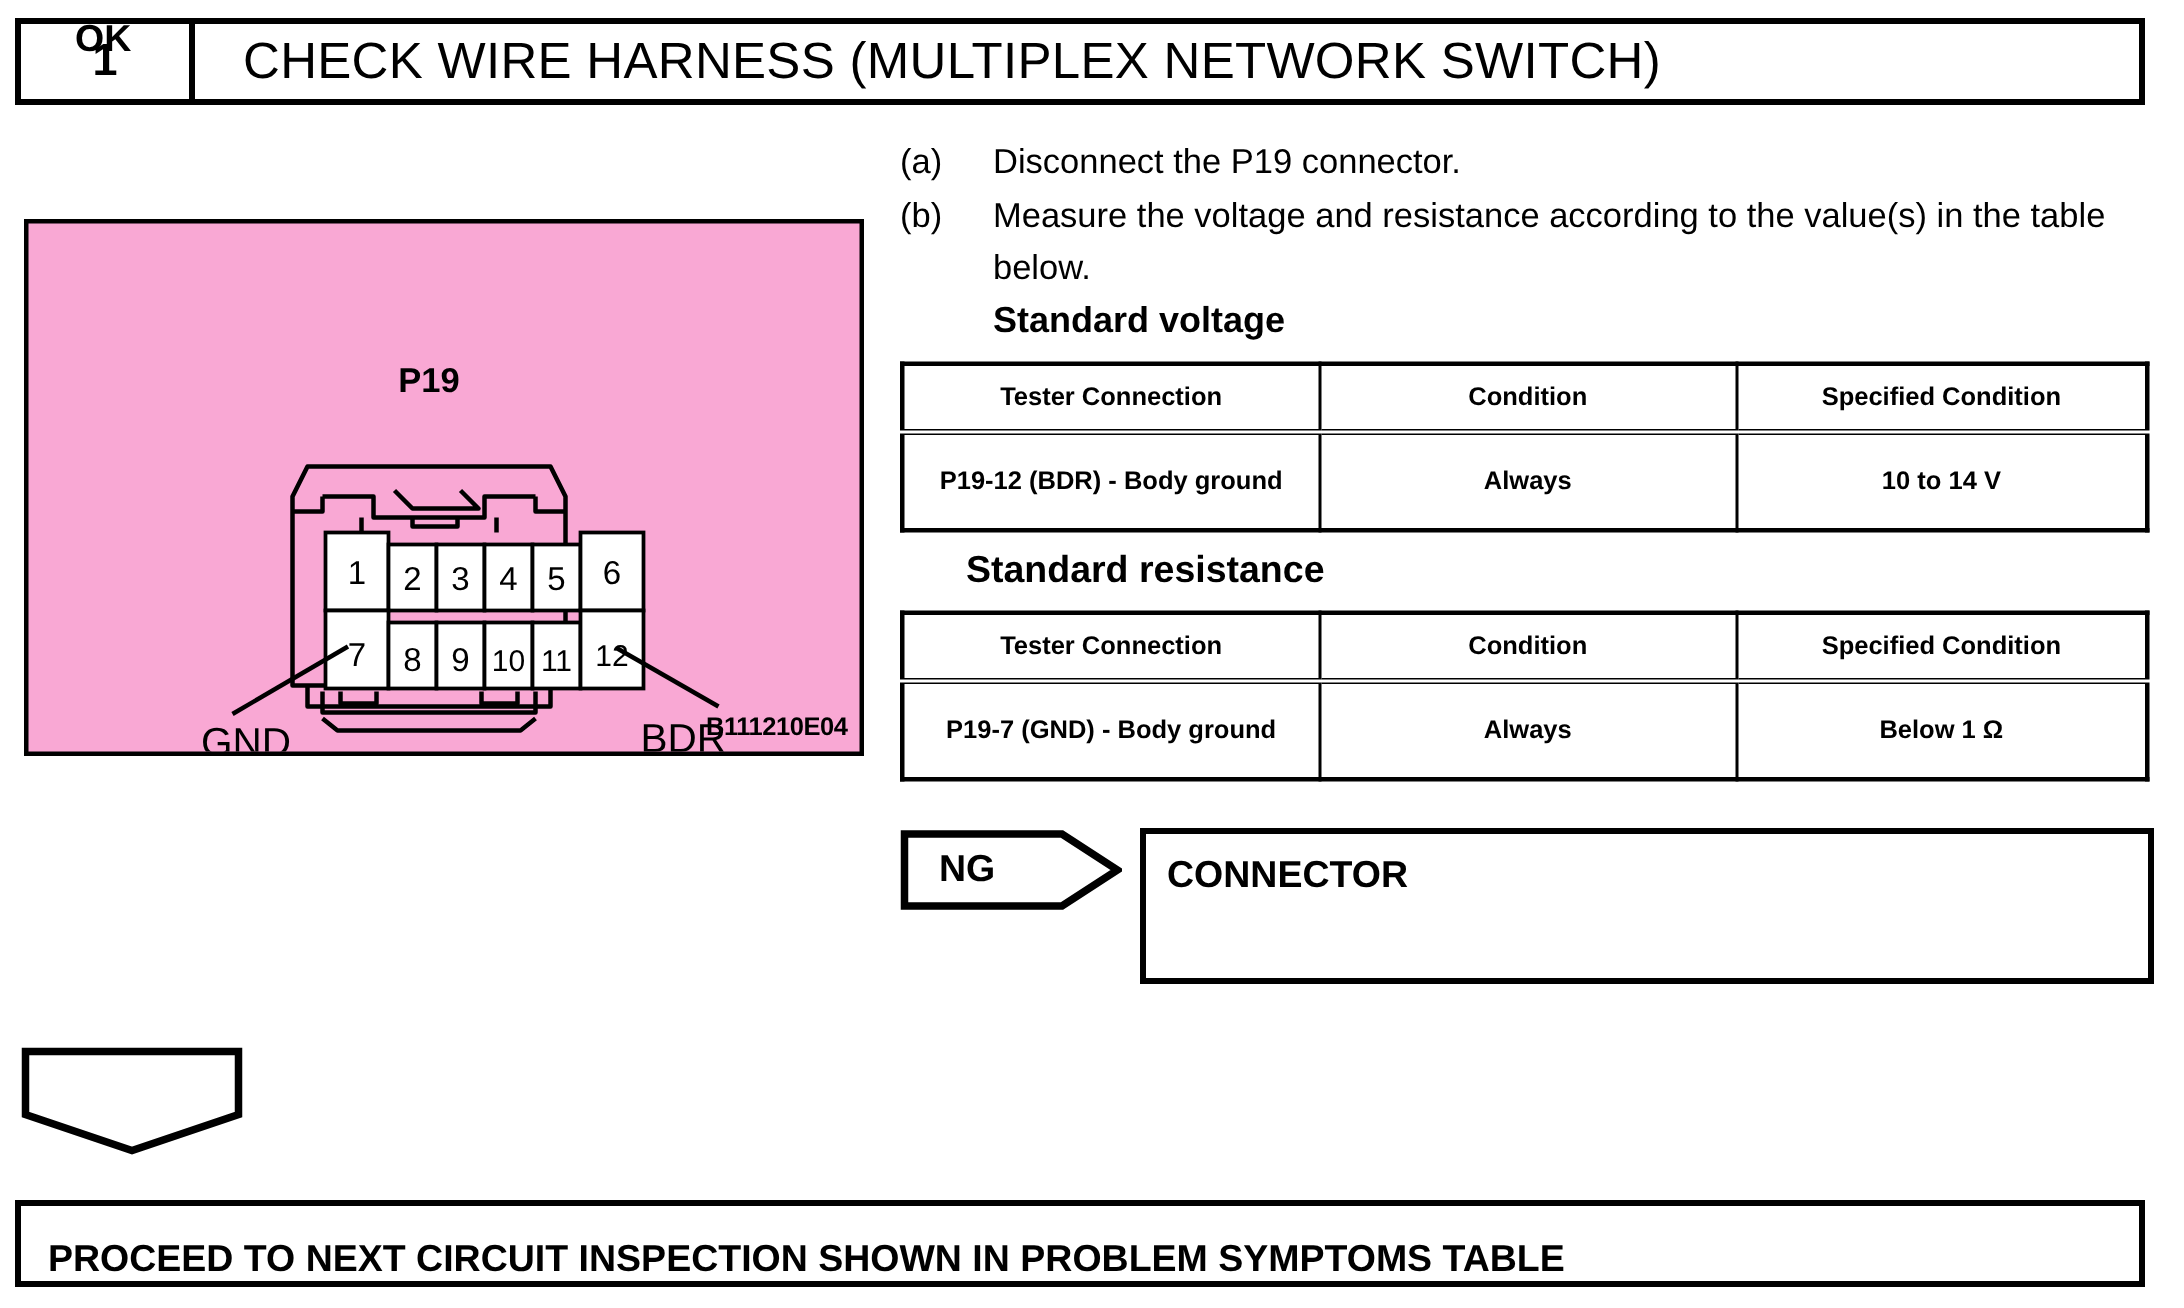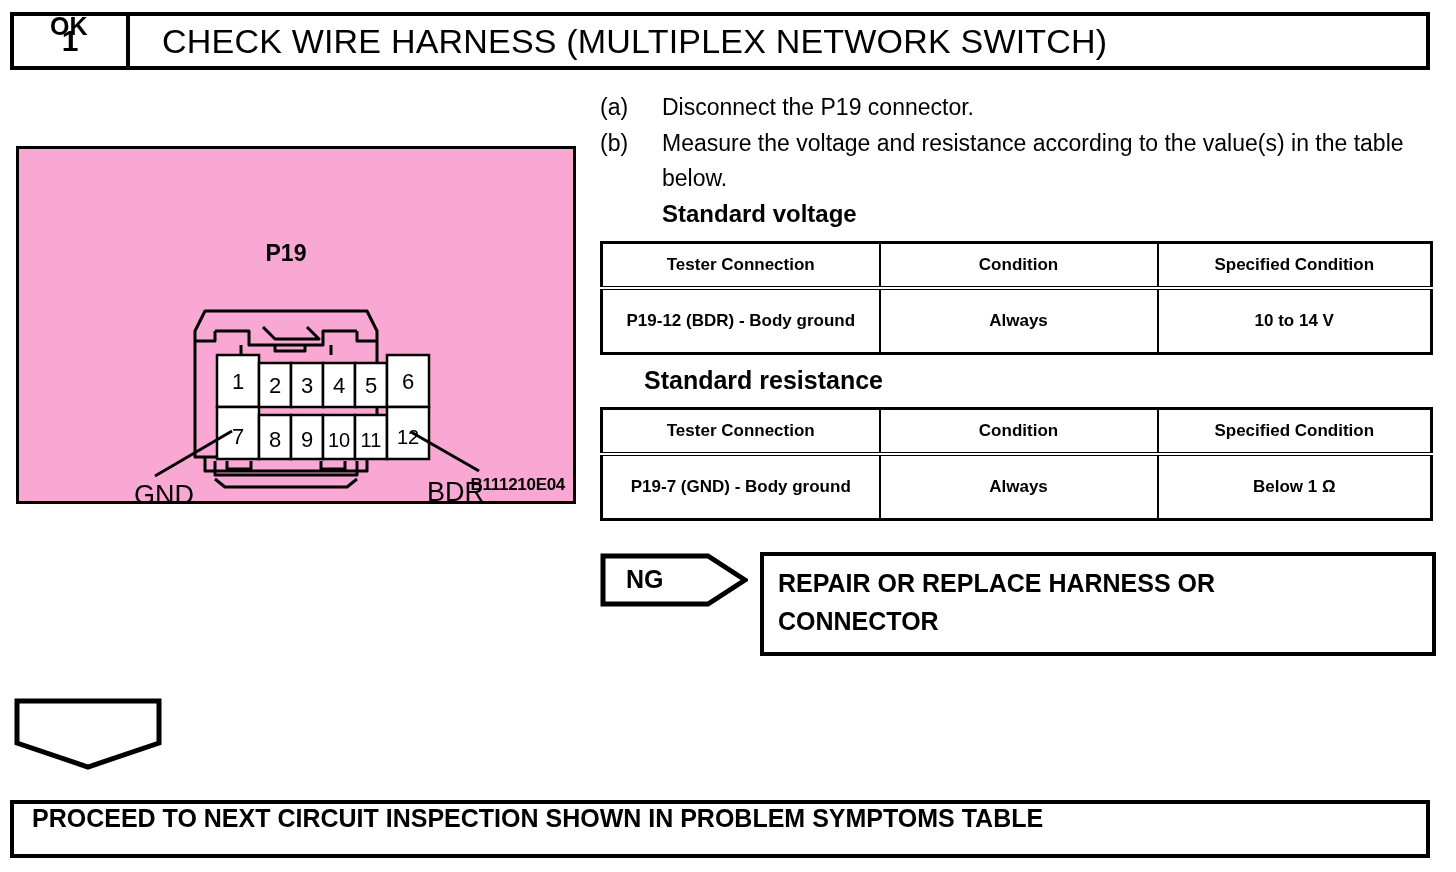--- a/index.html
+++ b/index.html
@@ -187,21 +187,21 @@
   
   .footer-bar {
     position: absolute;
     left: 10px;
     top: 800px;
     width: 1420px;
     height: 58px;
     border: 4px solid #000;
     box-sizing: border-box;
     display: flex;
-    align-items: flex-start;
+    align-items: flex-end;
     padding-left: 18px;
     font-size: 25px;
     font-weight: bold;
   }
 </style>
 </head>
 <body>
 
 <div class="step-header">
   <div class="step-number-cell">1</div>
@@ -344,21 +344,20 @@
     </tbody>
   </table>
 </div>
 
 <div class="ng-branch">
   <svg class="ng-badge" viewBox="0 0 148 56">
     <polygon points="3,4 108,4 145,28 108,52 3,52" fill="#fff" stroke="#000" stroke-width="5" stroke-linejoin="miter"></polygon>
   </svg>
   <div class="ng-badge-label">NG</div>
   <div class="ng-result-box">
-    <div>REPAIR OR REPLACE HARNESS OR</div>
     <div>CONNECTOR</div>
   </div>
 </div>
 
 <svg class="ok-badge" viewBox="0 0 148 72">
   <polygon points="3,3 145,3 145,45 74,69 3,45" fill="#fff" stroke="#000" stroke-width="5" stroke-linejoin="miter"></polygon>
 </svg>
 <div class="ok-badge-label">OK</div>
 
 <div class="footer-bar">

